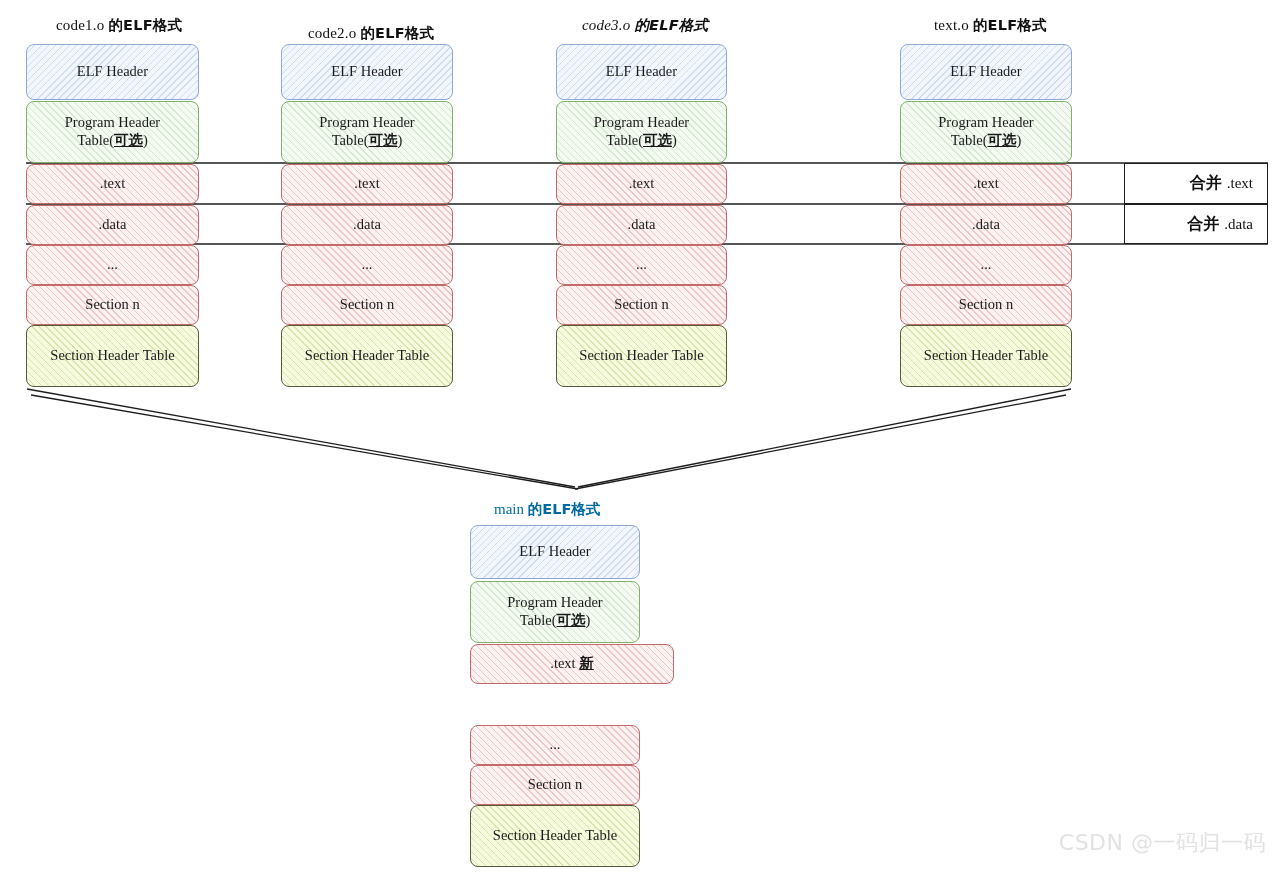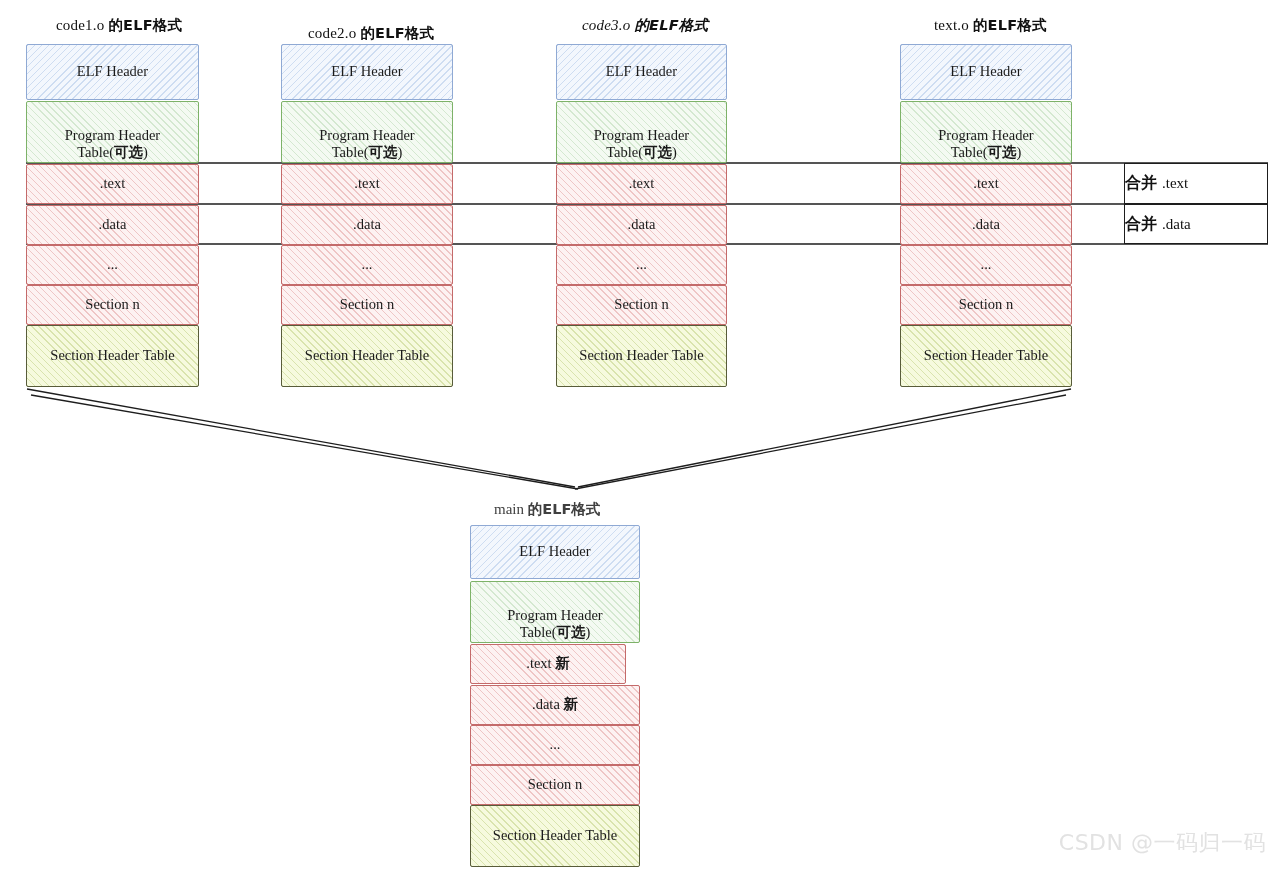--- a/index.html
+++ b/index.html
@@ -45,41 +45,41 @@
     position: absolute;
     left: 0;
     box-sizing: border-box;
     display: flex;
     align-items: center;
     justify-content: center;
     text-align: center;
     line-height: 1.22;
     font-size: 14.5px;
     color: #1a1a1a;
-    border-radius: 2px;
+    border-radius: 8px;
   }
   .seg .lbl { position: relative; z-index: 2; }
   .seg .cn {
     font-family: "DejaVu Sans", sans-serif;
     font-weight: bold;
+    text-decoration: underline;
   }
 
   
   .seg.blue {
     background-color: #f3f7fd;
     background-image: repeating-linear-gradient(
         135deg, rgba(120,160,215,.30) 0 1px, rgba(0,0,0,0) 1px 5px);
     border: 1.4px solid #8fa9d4;
   }
   .seg.green {
     background-color: #f4faf2;
     background-image: repeating-linear-gradient(
         45deg, rgba(120,180,110,.26) 0 1px, rgba(0,0,0,0) 1px 5px);
     border: 1.4px solid #7db268;
-    align-items: flex-end;
   }
   .seg.red {
     background-color: #fdf2f2;
     background-image: repeating-linear-gradient(
         45deg, rgba(205,95,95,.30) 0 1px, rgba(0,0,0,0) 1px 5px);
     border: 1.4px solid #c46a6a;
   }
   .seg.olive {
     background-color: #f6fade;
     background-image: repeating-linear-gradient(
@@ -88,37 +88,38 @@
   }
 
   
   .merge-box {
     position: absolute;
     box-sizing: border-box;
     border: 1.4px solid #1d1d1d;
     background: transparent;
     display: flex;
     align-items: center;
+    justify-content: flex-end;
     padding-right: 14px;
     font-size: 15px;
     color: #111;
   }
   .merge-box .cn {
     font-family: "DejaVu Sans", sans-serif;
     font-weight: bold;
     font-size: 16px;
     margin-right: 5px;
   }
   .merge-box .mono { font-family: "Liberation Serif", serif; font-size: 15px; }
 
   
   #bottom-title {
     position: absolute;
     font-size: 15px;
-    color: #404040;
+    color: #0369a1;
     white-space: nowrap;
   }
   #bottom-title .cn {
     font-family: "DejaVu Sans", sans-serif;
     font-weight: bold;
     font-size: 14.5px;
   }
 
   
   #watermark {
@@ -293,32 +294,26 @@
 <div class="stack" style="left:470px; top:525px; width:170px; height:343px;">
   <div class="seg blue" style="top:0px; width:170px; height:54px;">
     <span class="lbl">ELF Header</span>
   </div>
   <div class="seg green" style="top:56px; width:170px; height:62px;">
     <span class="lbl">
       <span>Program Header</span><br>
       <span>Table(</span><span class="cn">可选</span><span>)</span>
     </span>
   </div>
-  <div class="seg red" style="top:119px; width:156px; height:40px;">
+  <div class="seg red" style="top:119px; width:204px; height:40px;">
     <span class="lbl">
       <span>.text</span>
       <span class="cn">新</span>
     </span>
   </div>
-  <div class="seg red" style="top:160px; width:170px; height:40px;">
-    <span class="lbl">
-      <span>.data</span>
-      <span class="cn">新</span>
-    </span>
-  </div>
   <div class="seg red" style="top:200px; width:170px; height:40px;">
     <span class="lbl">...</span>
   </div>
   <div class="seg red" style="top:240px; width:170px; height:40px;">
     <span class="lbl">Section n</span>
   </div>
   <div class="seg olive" style="top:280px; width:170px; height:62px;">
     <span class="lbl">Section Header Table</span>
   </div>
 </div>

